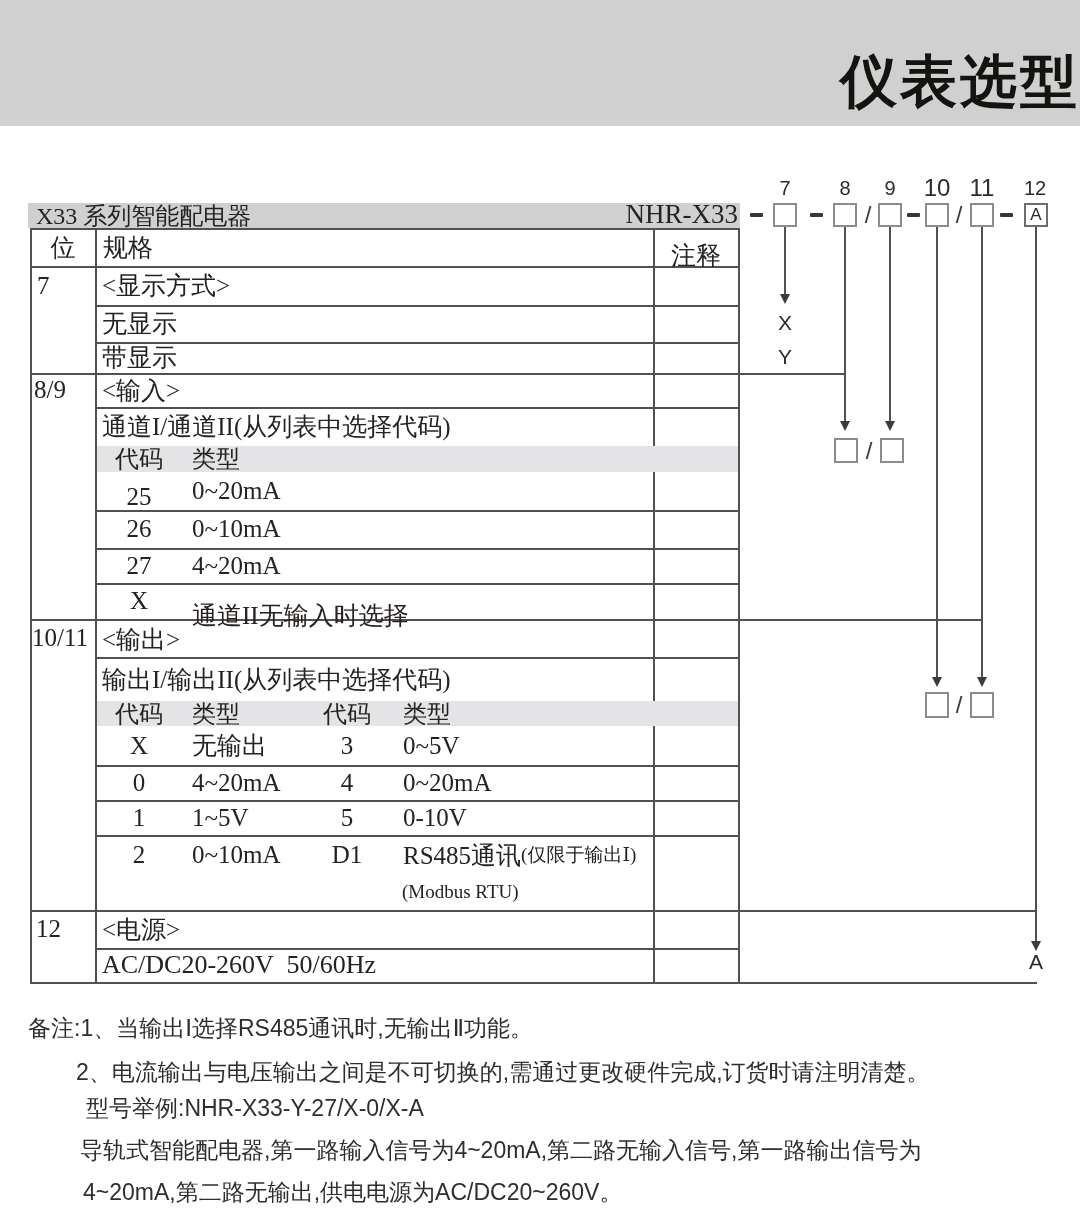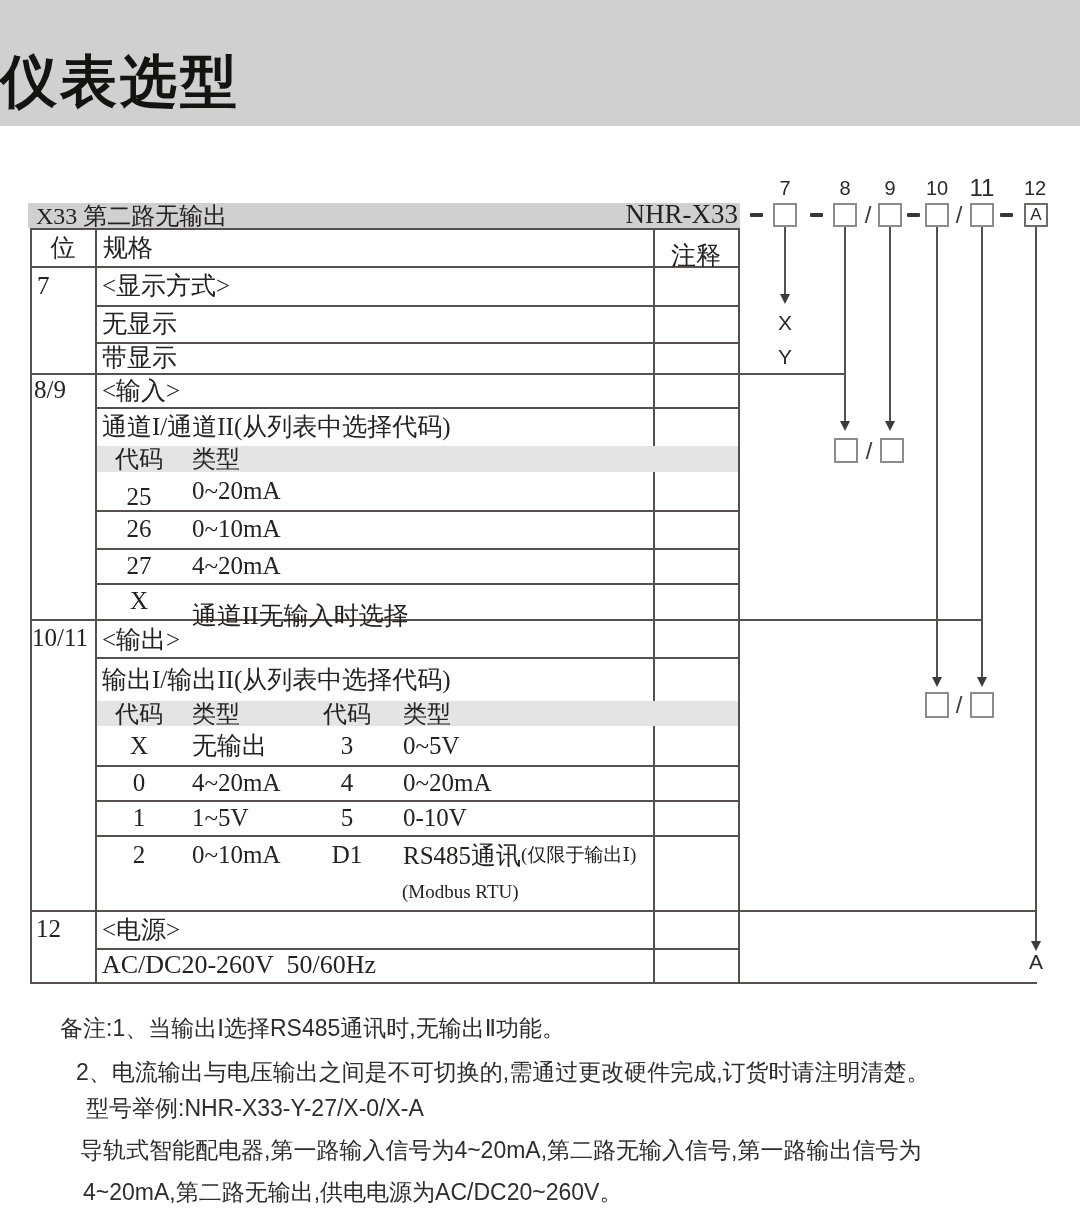--- a/index.html
+++ b/index.html
@@ -21,31 +21,31 @@
   .diaglabel{color:#2e2a27;font-size:21px;display:flex;align-items:center;justify-content:center;}
   .note{color:#2e2e2e;font-size:23px;font-weight:500;display:flex;align-items:center;white-space:nowrap;}
   .small{font-size:19px;}
 </style>
 </head>
 <body>
 
 <div id="page">
 
   <div class="abs band" style="left:0;top:30;width:1080px;height:126px;"></div>
-  <div class="abs sans" style="left:0;top:44px;width:1080px;text-align:left;font-size:57px;font-weight:700;letter-spacing:3px;color:#151310;">仪表选型</div>
+  <div class="abs sans" style="left:0;top:44px;width:1080px;text-align:right;font-size:57px;font-weight:700;letter-spacing:3px;color:#151310;">仪表选型</div>
 
   <div class="abs sans diaglabel" style="left:773px;top:176px;width:24px;height:24px;font-size:20px;">7</div>
   <div class="abs sans diaglabel" style="left:833px;top:176px;width:24px;height:24px;font-size:20px;">8</div>
   <div class="abs sans diaglabel" style="left:878px;top:176px;width:24px;height:24px;font-size:20px;">9</div>
-  <div class="abs sans diaglabel" style="left:924px;top:176px;width:26px;height:24px;font-size:20px;">10</div>
+  <div class="abs sans diaglabel" style="left:924px;top:176px;width:26px;height:24px;font-size:24px;">10</div>
   <div class="abs sans diaglabel" style="left:969px;top:176px;width:26px;height:24px;font-size:24px;">11</div>
   <div class="abs sans diaglabel" style="left:1021px;top:176px;width:28px;height:24px;font-size:20px;">12</div>
 
   <div class="abs band" style="left:28px;top:203px;width:712px;height:25px;"></div>
-  <div class="abs serif cell" style="left:36px;top:202px;height:27px;font-size:24px;">X33 第二路无输出</div>
+  <div class="abs serif cell" style="left:36px;top:202px;height:27px;font-size:24px;">X33 系列智能配电器</div>
   <div class="abs serif cell" style="left:560px;top:201px;width:178px;height:27px;font-size:27px;justify-content:flex-end;">NHR-X33</div>
 
   <div class="abs dash" style="left:750px;top:213px;width:13px;"></div>
   <div class="abs codebox" style="left:773px;top:203px;width:24px;height:24px;"></div>
   <div class="abs dash" style="left:810px;top:213px;width:13px;"></div>
   <div class="abs codebox" style="left:833px;top:203px;width:24px;height:24px;"></div>
   <div class="abs sans slash" style="left:858px;top:202px;width:20px;height:26px;">/</div>
   <div class="abs codebox" style="left:878px;top:203px;width:24px;height:24px;"></div>
   <div class="abs dash" style="left:907px;top:213px;width:13px;"></div>
   <div class="abs codebox" style="left:925px;top:203px;width:24px;height:24px;"></div>
@@ -158,19 +158,19 @@
   <div class="abs serif cell" style="left:403px;top:835px;height:40px;">
     <span>RS485通讯</span>
       <span class="small">(仅限于输出Ⅰ)</span>
   </div>
   <div class="abs serif cell small" style="left:402px;top:875px;height:33px;">(Modbus RTU)</div>
 
   <div class="abs serif cell" style="left:36px;top:910px;height:38px;">12</div>
   <div class="abs serif cell" style="left:102px;top:910px;height:38px;">&lt;电源&gt;</div>
   <div class="abs serif cell pre" style="left:102px;top:948px;height:34px;font-size:26px;">AC/DC20-260V  50/60Hz</div>
 
-  <div class="abs sans note" style="left:28px;top:1014px;height:28px;margin-left:32px;">备注:1、当输出Ⅰ选择RS485通讯时,无输出Ⅱ功能。</div>
+  <div class="abs sans note" style="left:28px;top:1014px;height:28px;">备注:1、当输出Ⅰ选择RS485通讯时,无输出Ⅱ功能。</div>
   <div class="abs sans note" style="left:76px;top:1058px;height:28px;">2、电流输出与电压输出之间是不可切换的,需通过更改硬件完成,订货时请注明清楚。</div>
   <div class="abs sans note" style="left:86px;top:1094px;height:28px;">型号举例:NHR-X33-Y-27/X-0/X-A</div>
   <div class="abs sans note" style="left:80px;top:1136px;height:28px;">导轨式智能配电器,第一路输入信号为4~20mA,第二路无输入信号,第一路输出信号为</div>
   <div class="abs sans note" style="left:83px;top:1178px;height:28px;">4~20mA,第二路无输出,供电电源为AC/DC20~260V。</div>
 
 </div>
 
 </body></html>

